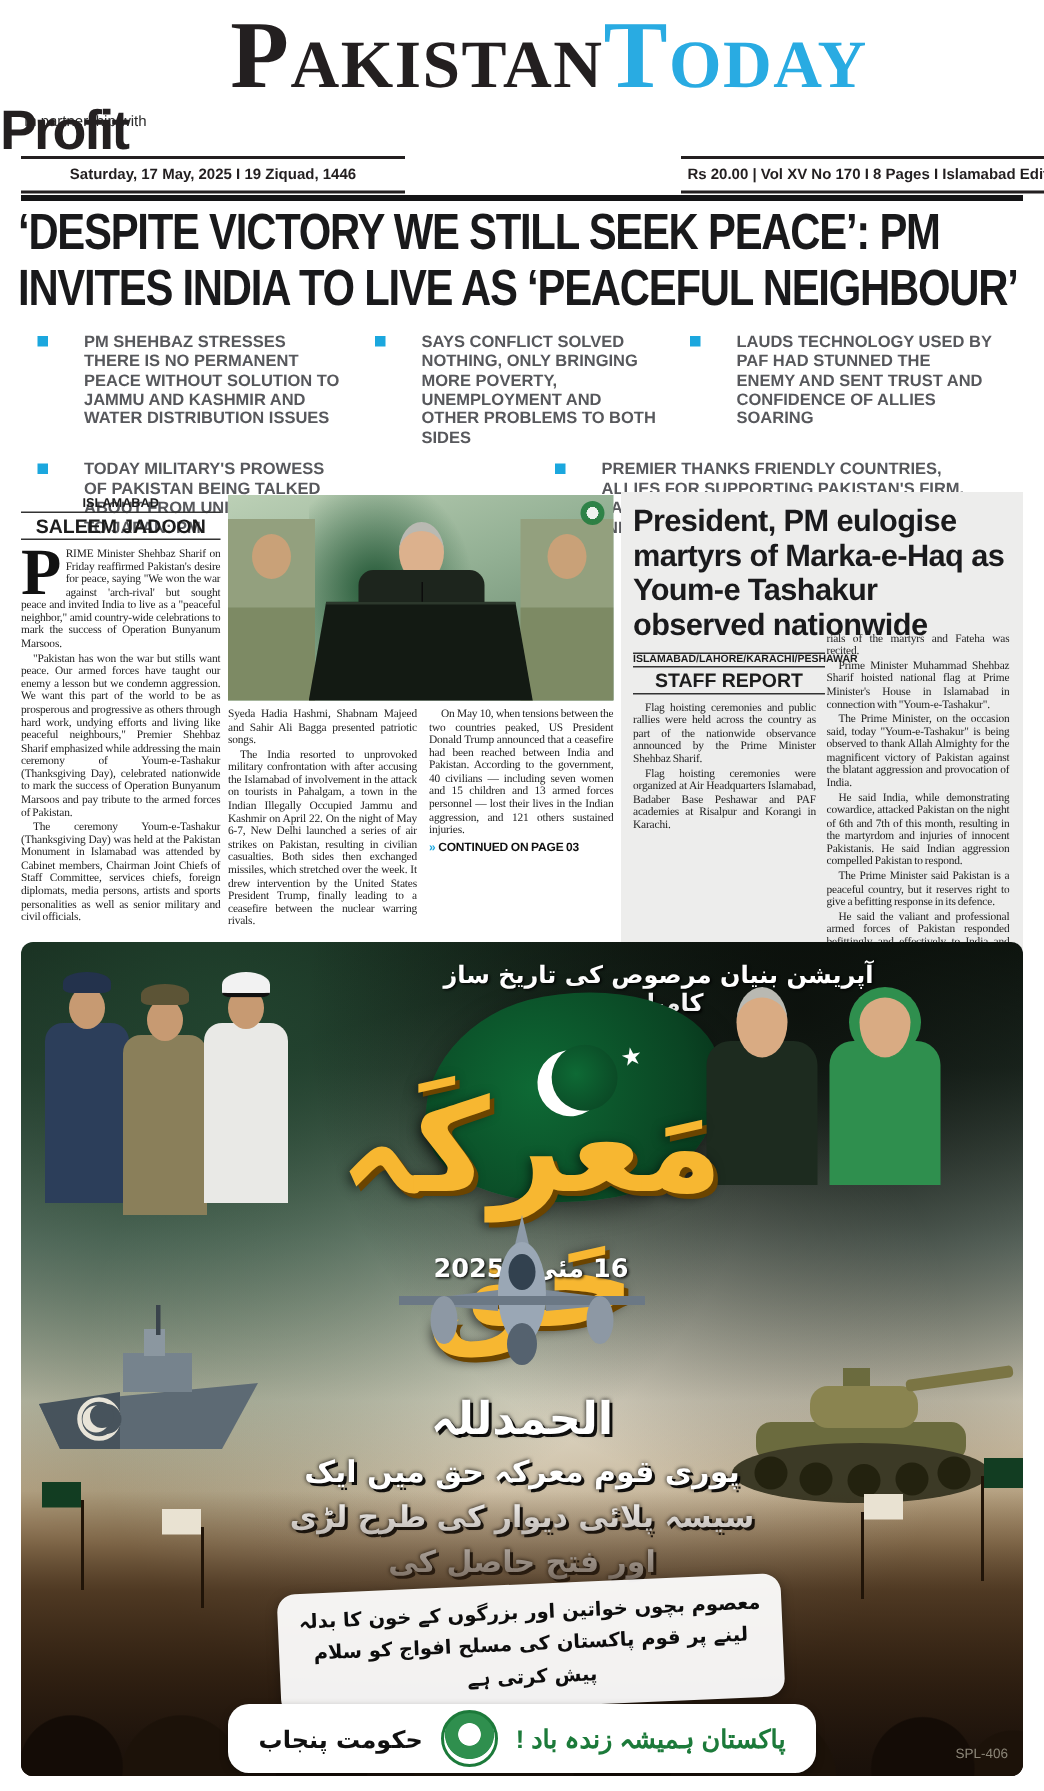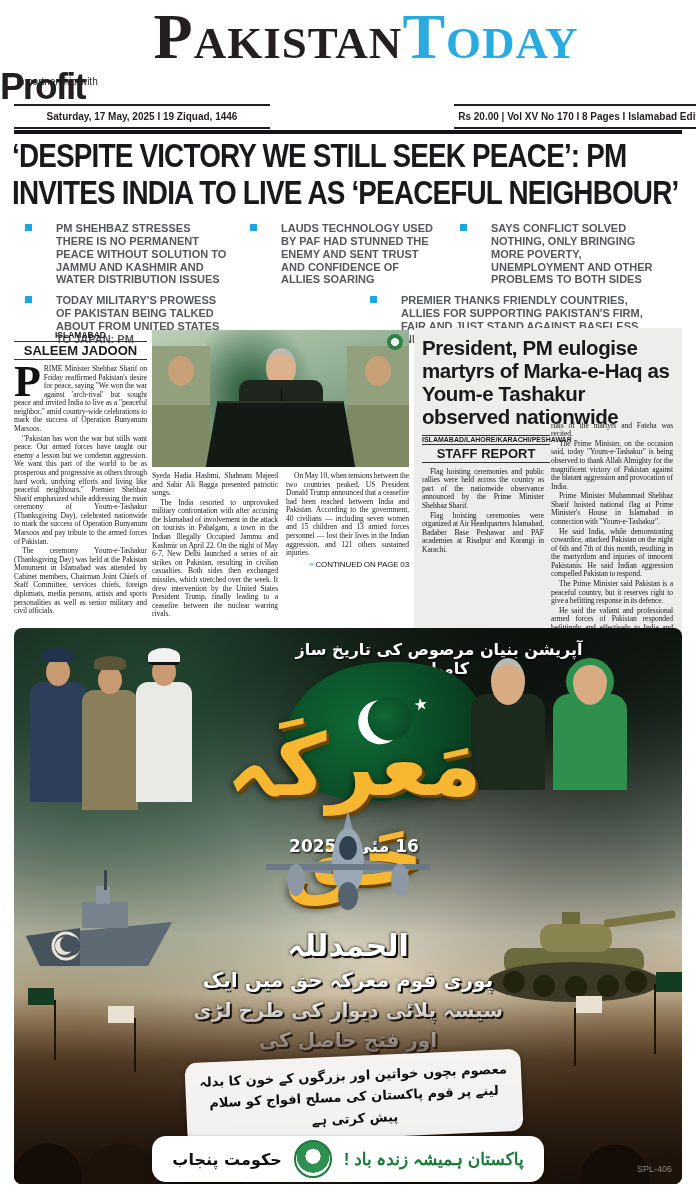--- a/index.html
+++ b/index.html
@@ -68,22 +68,22 @@
         border-radius:10px 10px 0 0;background:#1d251d;}
   .podium{position:absolute;left:50%;bottom:-2px;transform:translateX(-50%);width:150px;height:66px;
         background:#131a13;clip-path:polygon(8% 0,92% 0,100% 100%,0 100%);border-top:2px solid #2c382c;}
   .mic{position:absolute;left:50%;top:40px;width:1px;height:26px;background:#0c0c0c;}
   .photo-logo{position:absolute;right:6px;top:4px;width:16px;height:16px;border-radius:50%;
         background:radial-gradient(circle at 50% 50%,#fff 0 35%,#1c7a3a 36% 100%);opacity:.85;}
 
   .a1-colmid{position:absolute;top:472px;height:146px;}
   .a1-col2{left:152px;width:126px;}
   .a1-col3{left:286px;width:123px;}
-  .continued{font-family:"Liberation Sans",sans-serif;font-weight:normal;font-size:8px;
-        text-align:right;color:#101010;margin-top:2px;}
+  .continued{font-family:"Liberation Sans",sans-serif;font-weight:bold;font-size:8px;
+        text-align:left;color:#101010;margin-top:2px;}
   .continued .arrow{color:#1ba7de;}
 
   
   .a2{position:absolute;left:414px;top:328px;width:268px;height:345px;background:#ededec;
         box-sizing:border-box;padding:8px 8px 6px 8px;}
   .a2 h2{margin:0;font-family:"Liberation Sans",sans-serif;font-weight:bold;font-size:20.5px;
         line-height:1.13;letter-spacing:-0.4px;color:#1a1a1c;}
   .a2 .byline{width:128px;margin-top:6px;}
   .a2 .byline .dl{font-size:7px;border-top:1px solid #333;}
   .a2-cols{display:flex;gap:7px;margin-top:5px;}
@@ -202,25 +202,25 @@
     <div class="hl-line">INVITES INDIA TO LIVE AS ‘PEACEFUL NEIGHBOUR’</div>
   </div>
 
   <div class="bullets">
     <div class="bullet">
         <span class="sq"></span>
         <span>PM SHEHBAZ STRESSES THERE IS NO PERMANENT PEACE WITHOUT SOLUTION TO JAMMU AND KASHMIR AND WATER DISTRIBUTION ISSUES</span>
       </div>
     <div class="bullet">
         <span class="sq"></span>
-        <span>LAUDS TECHNOLOGY USED BY PAF HAD STUNNED THE ENEMY AND SENT TRUST AND CONFIDENCE OF ALLIES SOARING</span>
+        <span>SAYS CONFLICT SOLVED NOTHING, ONLY BRINGING MORE POVERTY, UNEMPLOYMENT AND OTHER PROBLEMS TO BOTH SIDES</span>
       </div>
     <div class="bullet">
         <span class="sq"></span>
-        <span>SAYS CONFLICT SOLVED NOTHING, ONLY BRINGING MORE POVERTY, UNEMPLOYMENT AND OTHER PROBLEMS TO BOTH SIDES</span>
+        <span>LAUDS TECHNOLOGY USED BY PAF HAD STUNNED THE ENEMY AND SENT TRUST AND CONFIDENCE OF ALLIES SOARING</span>
       </div>
     <div class="bullet">
         <span class="sq"></span>
         <span>TODAY MILITARY'S PROWESS OF PAKISTAN BEING TALKED ABOUT FROM UNITED STATES TO JAPAN: PM</span>
       </div>
     <div class="bullet span23">
         <span class="sq"></span>
         <span>PREMIER THANKS FRIENDLY COUNTRIES, ALLIES FOR SUPPORTING PAKISTAN'S FIRM, FAIR AND JUST STAND AGAINST BASELESS INDIAN PROPAGANDA</span>
       </div>
   </div>
@@ -276,22 +276,22 @@
       <div class="by">STAFF REPORT</div>
     </div>
     <div class="a2-cols">
       <div class="a2-col body">
         <p>Flag hoisting ceremonies and public rallies were held across the country as part of the nationwide observance announced by the Prime Minister Shehbaz Sharif.</p>
         <p>Flag hoisting ceremonies were organized at Air Headquarters Islamabad, Badaber Base Peshawar and PAF academies at Risalpur and Korangi in Karachi.</p>
 
       </div>
       <div class="a2-col second body">
         <p class="noindent">rials of the martyrs and Fateha was recited.</p>
+        <p>Prime Minister Muhammad Shehbaz Sharif hoisted national flag at Prime Minister's House in Islamabad in connection with "Youm-e-Tashakur".</p>
         <p>The Prime Minister, on the occasion said, today "Youm-e-Tashakur" is being observed to thank Allah Almighty for the magnificent victory of Pakistan against the blatant aggression and provocation of India.</p>
-        <p>Prime Minister Muhammad Shehbaz Sharif hoisted national flag at Prime Minister's House in Islamabad in connection with "Youm-e-Tashakur".</p>
         <p>He said India, while demonstrating cowardice, attacked Pakistan on the night of 6th and 7th of this month, resulting in the martyrdom and injuries of innocent Pakistanis. He said Indian aggression compelled Pakistan to respond.</p>
         <p>The Prime Minister said Pakistan is a peaceful country, but it reserves right to give a befitting response in its defence.</p>
         <p>He said the valiant and professional armed forces of Pakistan responded befittingly and effectively to India and wrote a golden chapter in the military history of the country.</p>
       </div>
     </div>
   </div>
 
   <div class="poster">
 
     <div class="poster-top-line">آپریشن بنیان مرصوص کی تاریخ ساز کامیابی</div>

